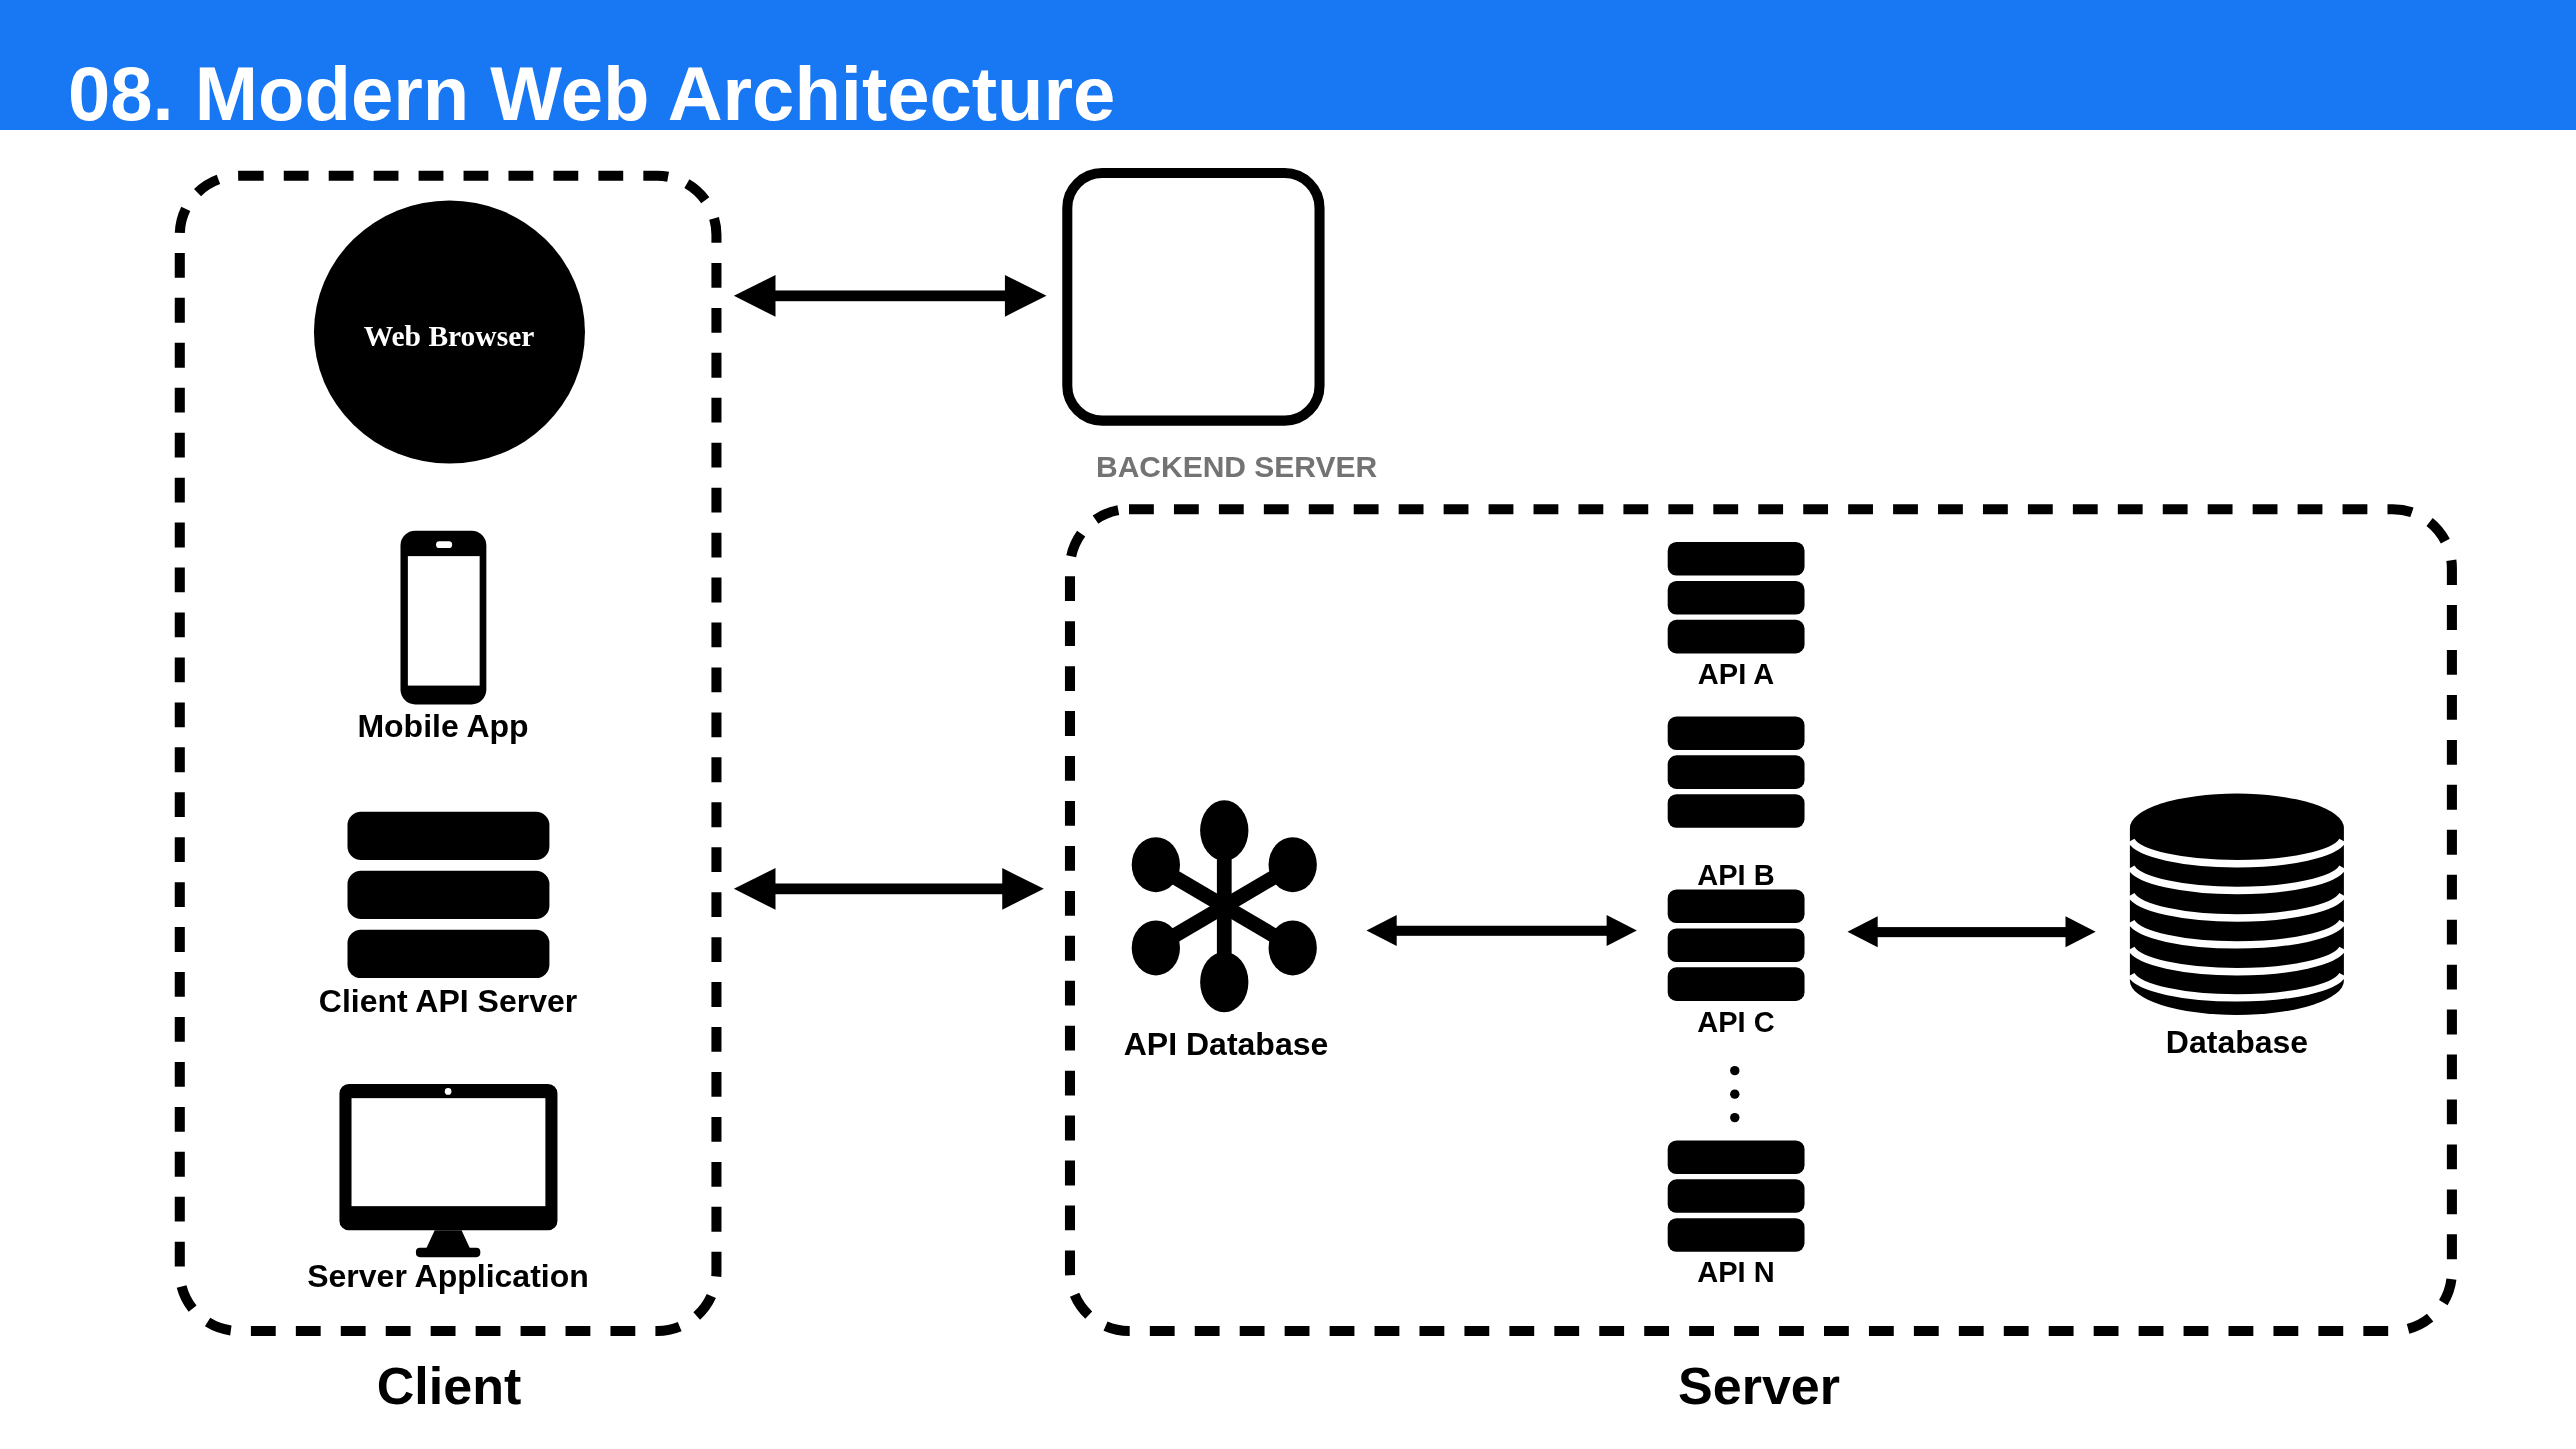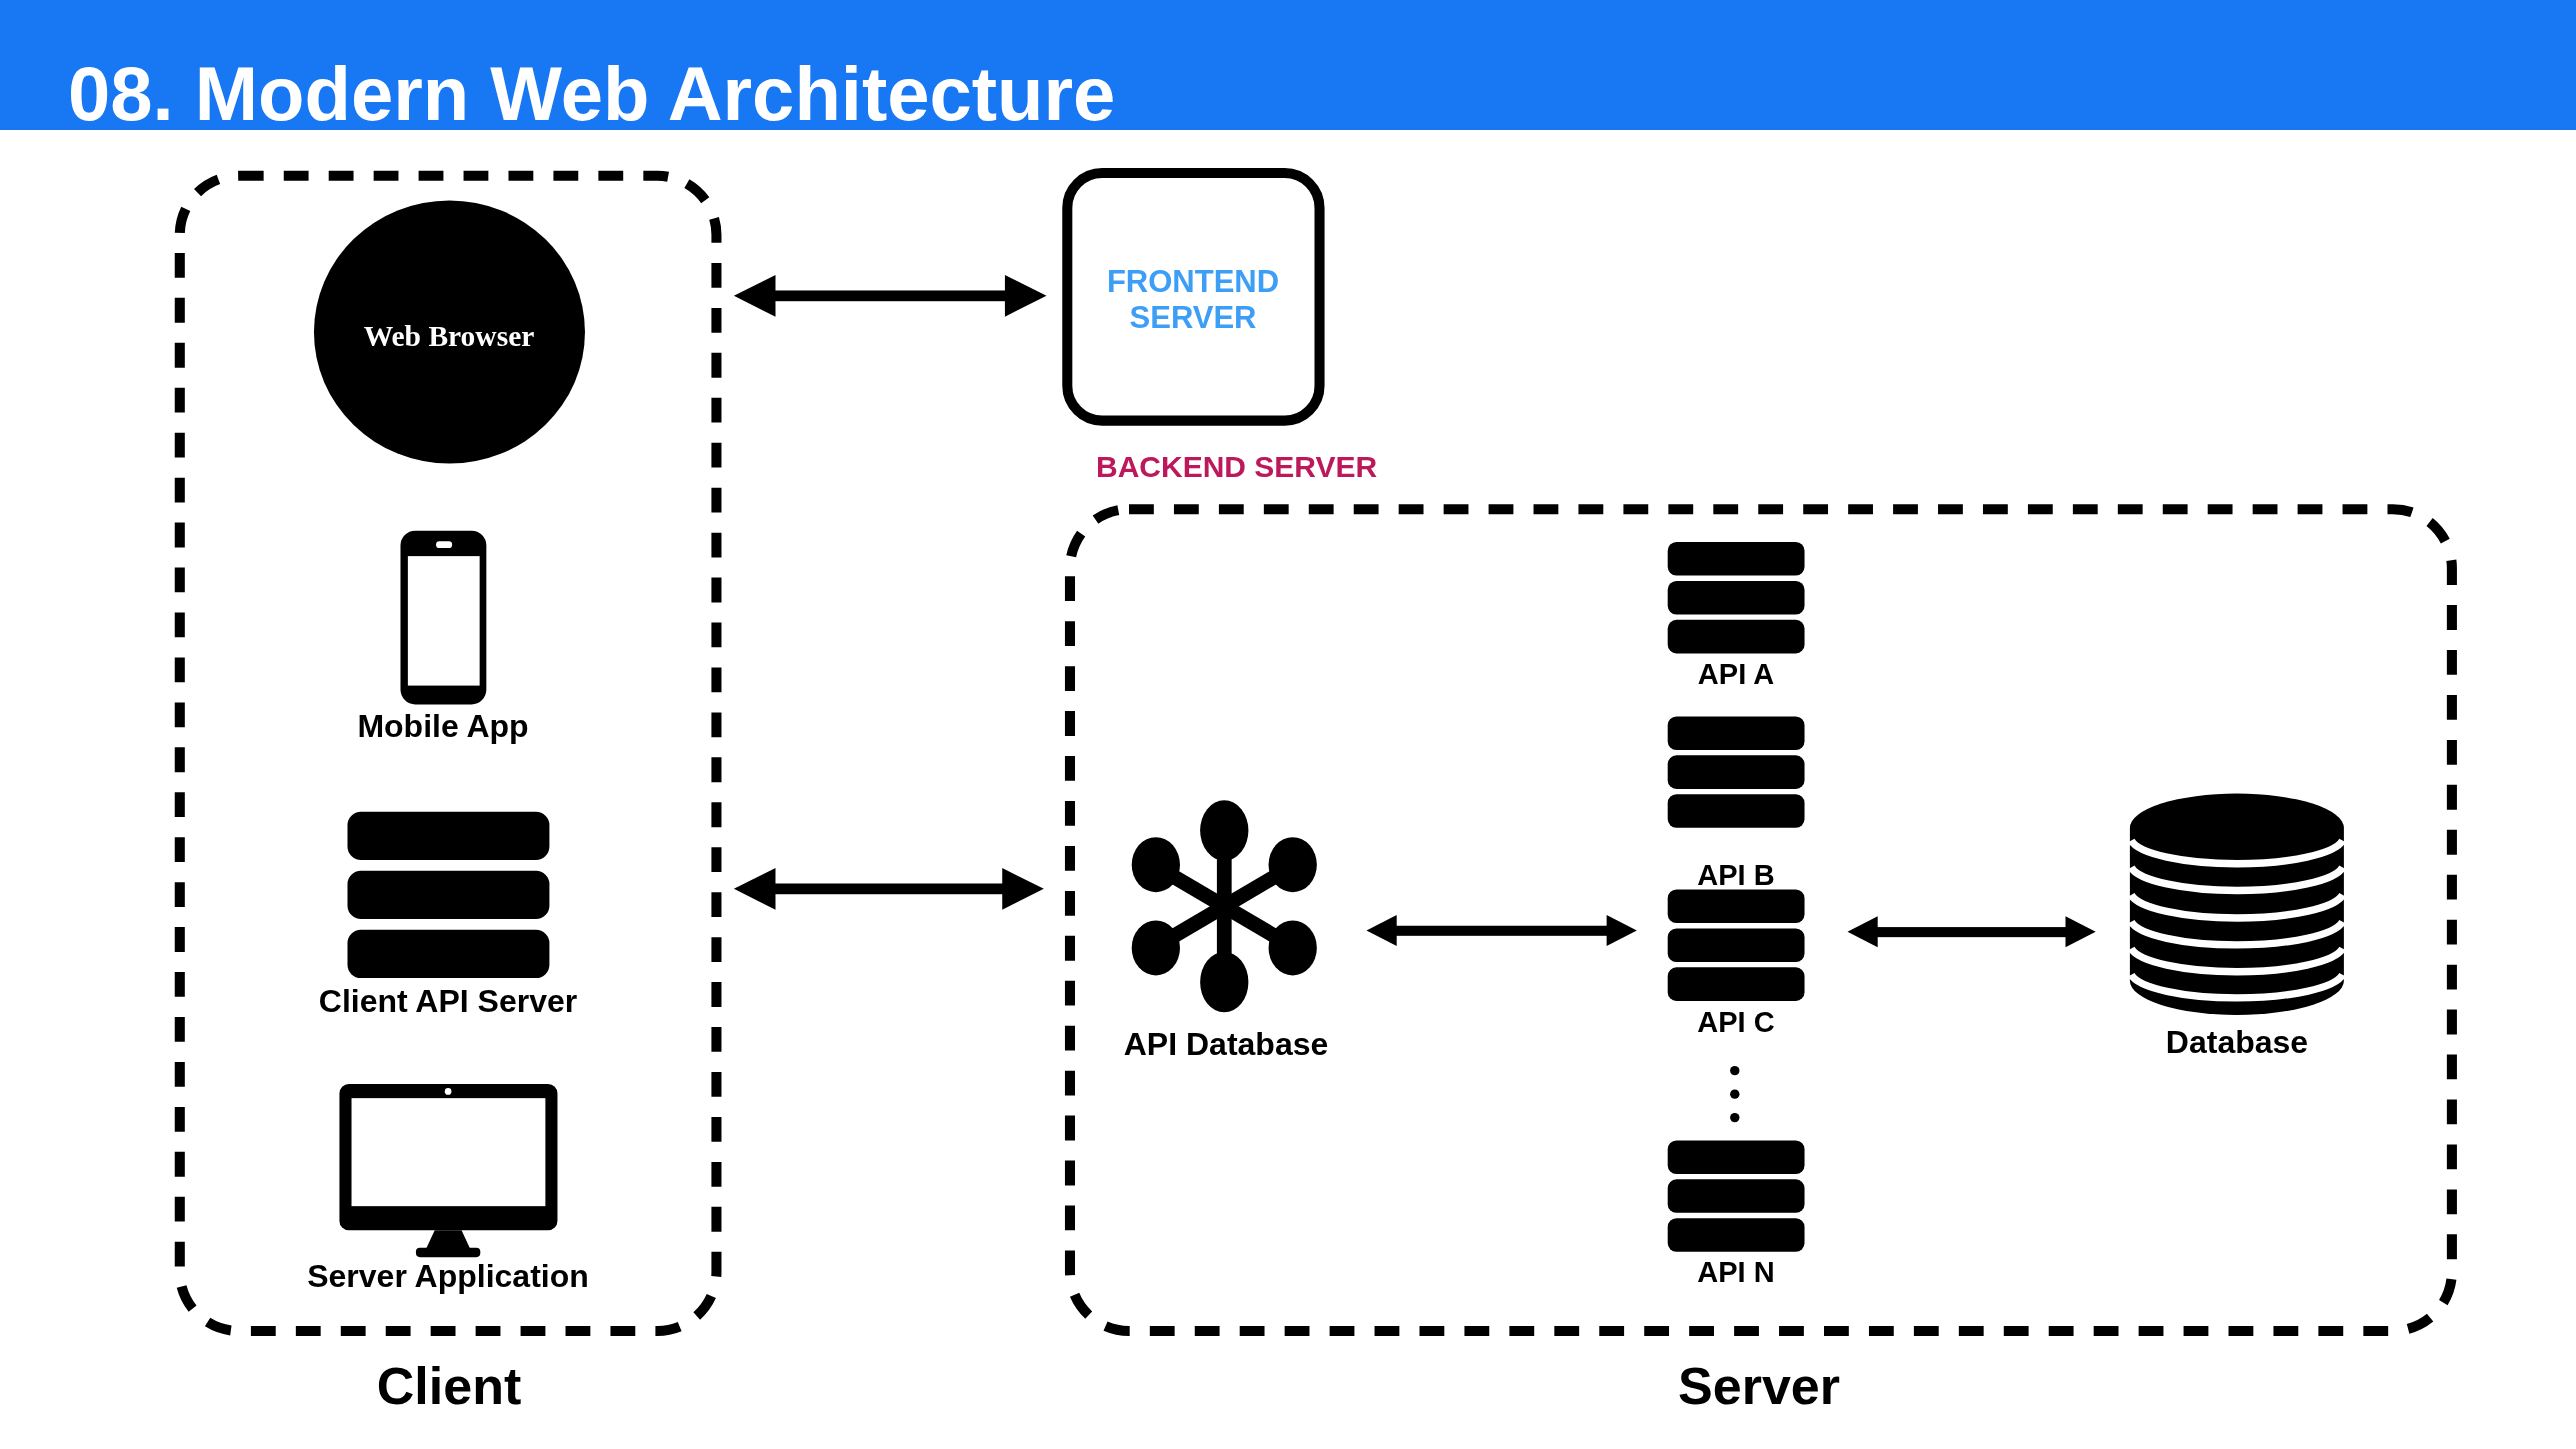--- a/index.html
+++ b/index.html
@@ -53,21 +53,21 @@
     font-size: 31px;
     line-height: 36px;
     font-weight: bold;
     color: #3D9EF6;
   }
   .lbl-backend {
     position: absolute;
     left: 1096px; top: 452px;
     font-size: 30px; line-height: 30px;
     font-weight: bold;
-    color: #be185d;
+    color: #737373;
     white-space: nowrap;
   }
 </style>
 </head>
 <body>
 
 <div class="stage">
 
   <div class="header-bar">
     <div class="page-title">08. Modern Web Architecture</div>
@@ -190,24 +190,20 @@
   <div class="lbl lbl-browser" style="left:449px; top:322px;font-family:Liberation Serif, serif;">Web Browser</div>
 
   <div class="lbl lbl-item" style="left:443px; top:710px;">Mobile App</div>
 
   <div class="lbl lbl-item" style="left:448px; top:985px;">Client API Server</div>
 
   <div class="lbl lbl-item" style="left:448px; top:1260px;">Server Application</div>
 
   <div class="lbl lbl-group" style="left:449px; top:1360px;">Client</div>
 
-  <div class="lbl-frontend">
-    <span style="display:block;">FRONTEND</span>
-    <span style="display:block;">SERVER</span>
-  </div>
 
   <div class="lbl-backend">BACKEND SERVER</div>
 
   <div class="lbl lbl-item" style="left:1226px; top:1028px;">API Database</div>
 
   <div class="lbl lbl-api" style="left:1736px; top:660px;text-align:center;">API A</div>
 
   <div class="lbl lbl-api" style="left:1736px; top:837px;margin-top:24px;">API B</div>
 
   <div class="lbl lbl-api" style="left:1736px; top:1008px;">API C</div>

